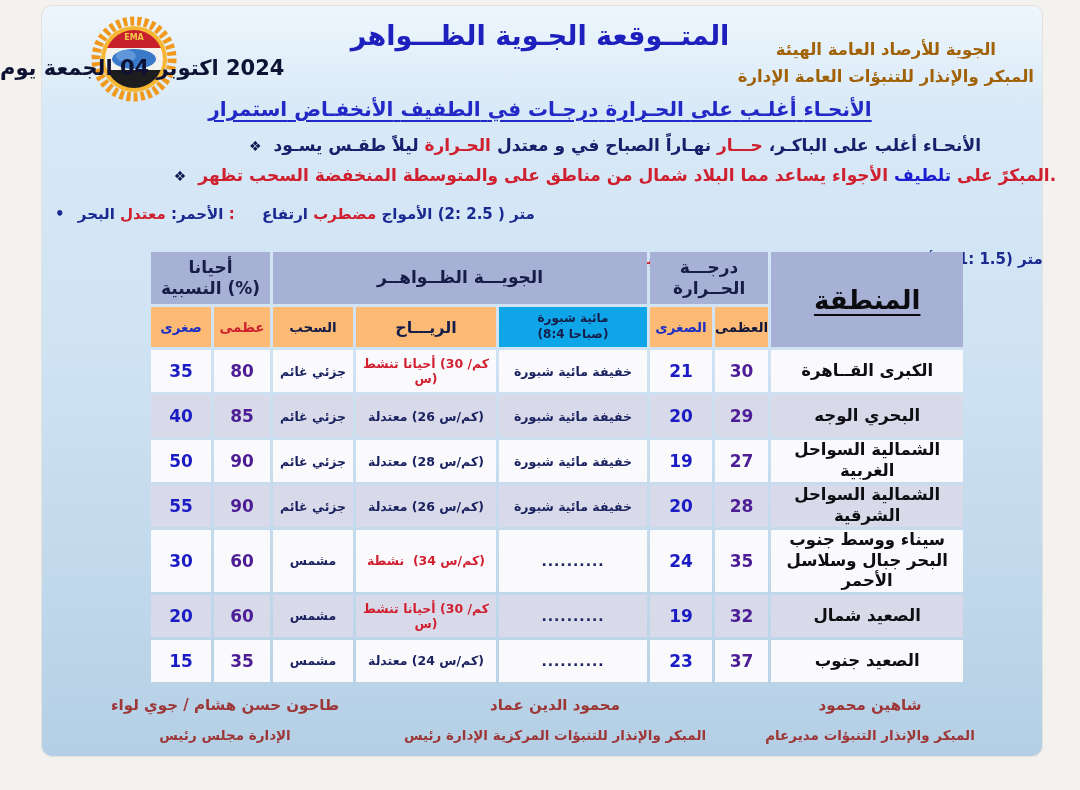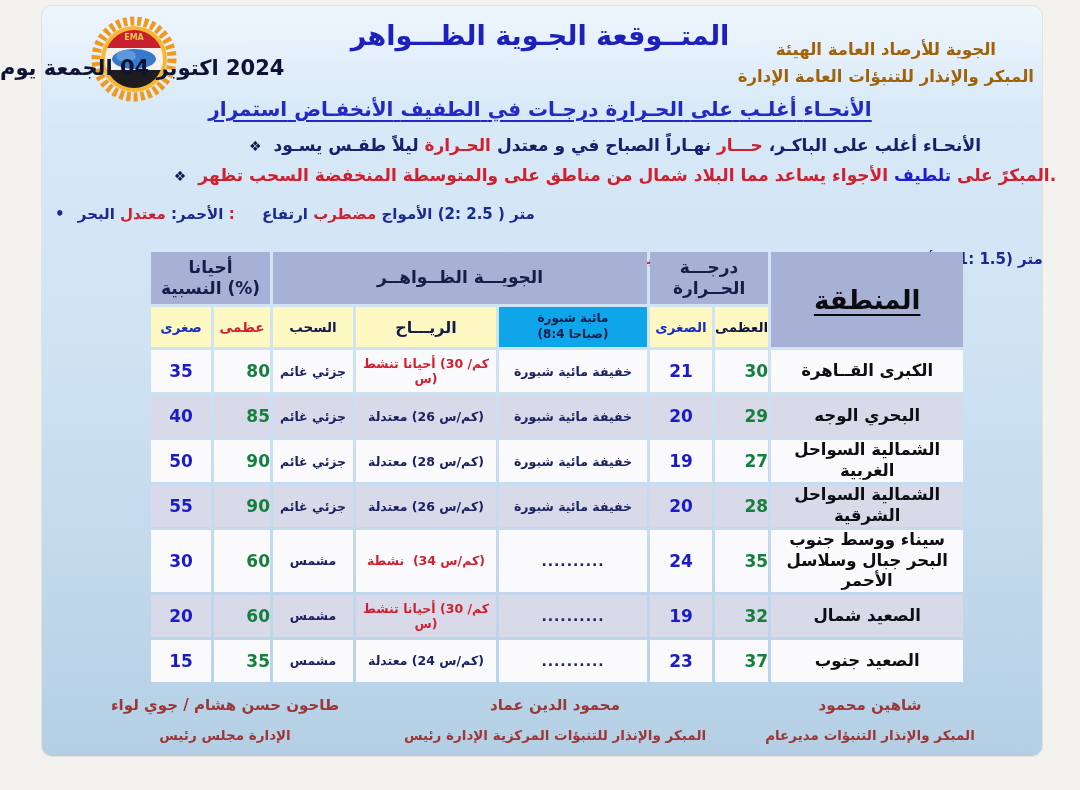--- a/index.html
+++ b/index.html
@@ -38,29 +38,29 @@
   .sea .waves { margin-left:22px; }
 
   
   .tblwrap { position:absolute; left:148px; top:249px; }
   table { border-collapse:separate; border-spacing:3px; }
   td { text-align:center; vertical-align:middle; font-weight:bold; }
   .ghead { background:#a7b1d5; color:#161d49; font-size:17px; line-height:1.25; }
   .ghead .ln { display:block; }
   .region-head { background:#a7b1d5; color:#0c0c10; font-size:26px; text-decoration:underline;
                  text-underline-offset:5px;margin-top:20px; }
-  .sub { background:#fef9c3; color:#161d49; font-size:13.5px; }
+  .sub { background:#fdba74; color:#161d49; font-size:13.5px; }
   .sub.mist { background:#0ea5e9; font-size:12px; line-height:1.3; }
   .sub.tmax { color:#10163d; } .sub.tmin { color:#1c30c4; }
   .sub.hmax { color:#cf2030; } .sub.hmin { color:#1c30c4; }
   tr.odd td { background:#fafafc; }
   tr.even td { background:#d8d9e9; }
   td.region { font-size:16.5px; color:#0d0d12; line-height:1.25; padding:0 4px; }
   td.num { font-size:17px; }
-  td.numred { color:#15803d;text-align:right; } td.numblue { color:#1c1cc4; }
+  td.numred { color:#4c1d95; } td.numblue { color:#1c1cc4; }
   td.small { font-size:12.5px; color:#1a2260; }
   td.windred { color:#d11f2f; }
   td.dots { font-size:14px; letter-spacing:1px; color:#1a2260; }
 
   
   .sig { position:absolute; text-align:center; color:#9d3636; font-weight:bold; }
   .sig .nm { font-size:15px; }
   .sig .tt { font-size:13.5px; margin-top:13px; }
 
   .logo { position:absolute; left:78px; top:16px; width:112px; height:86px; }

